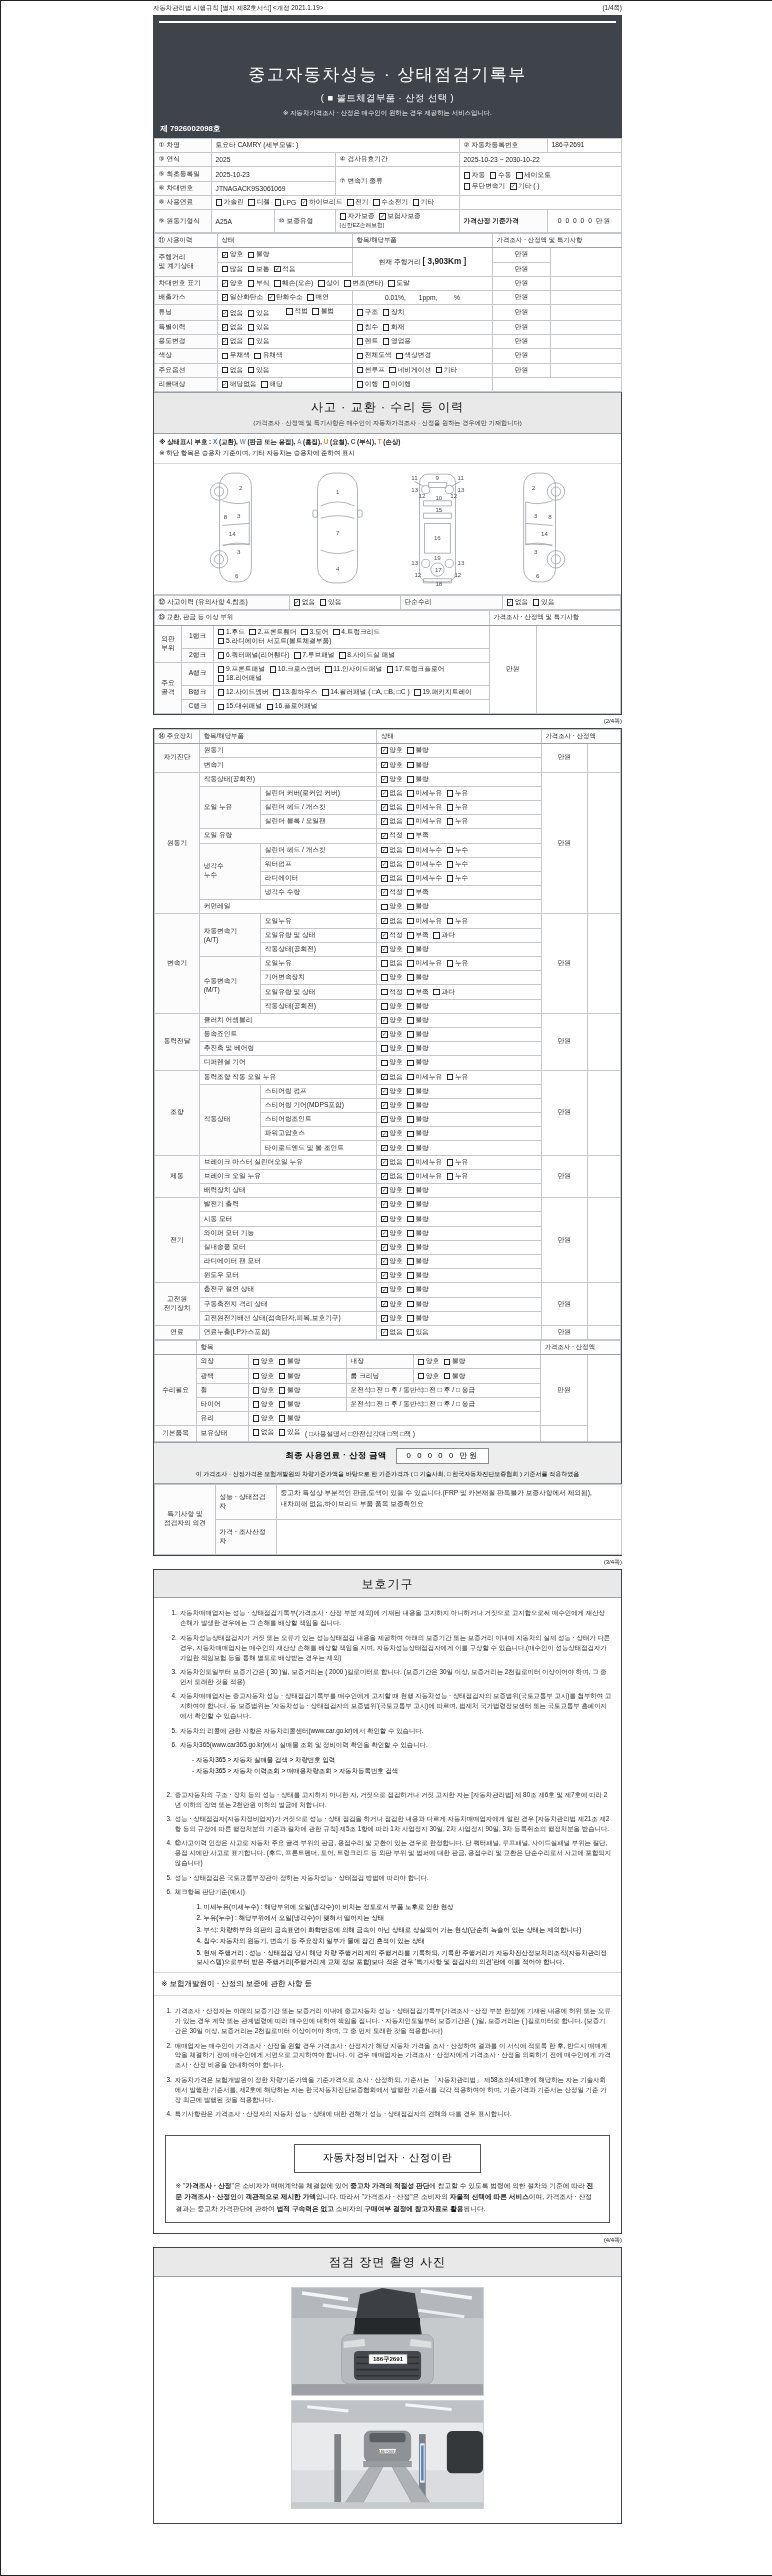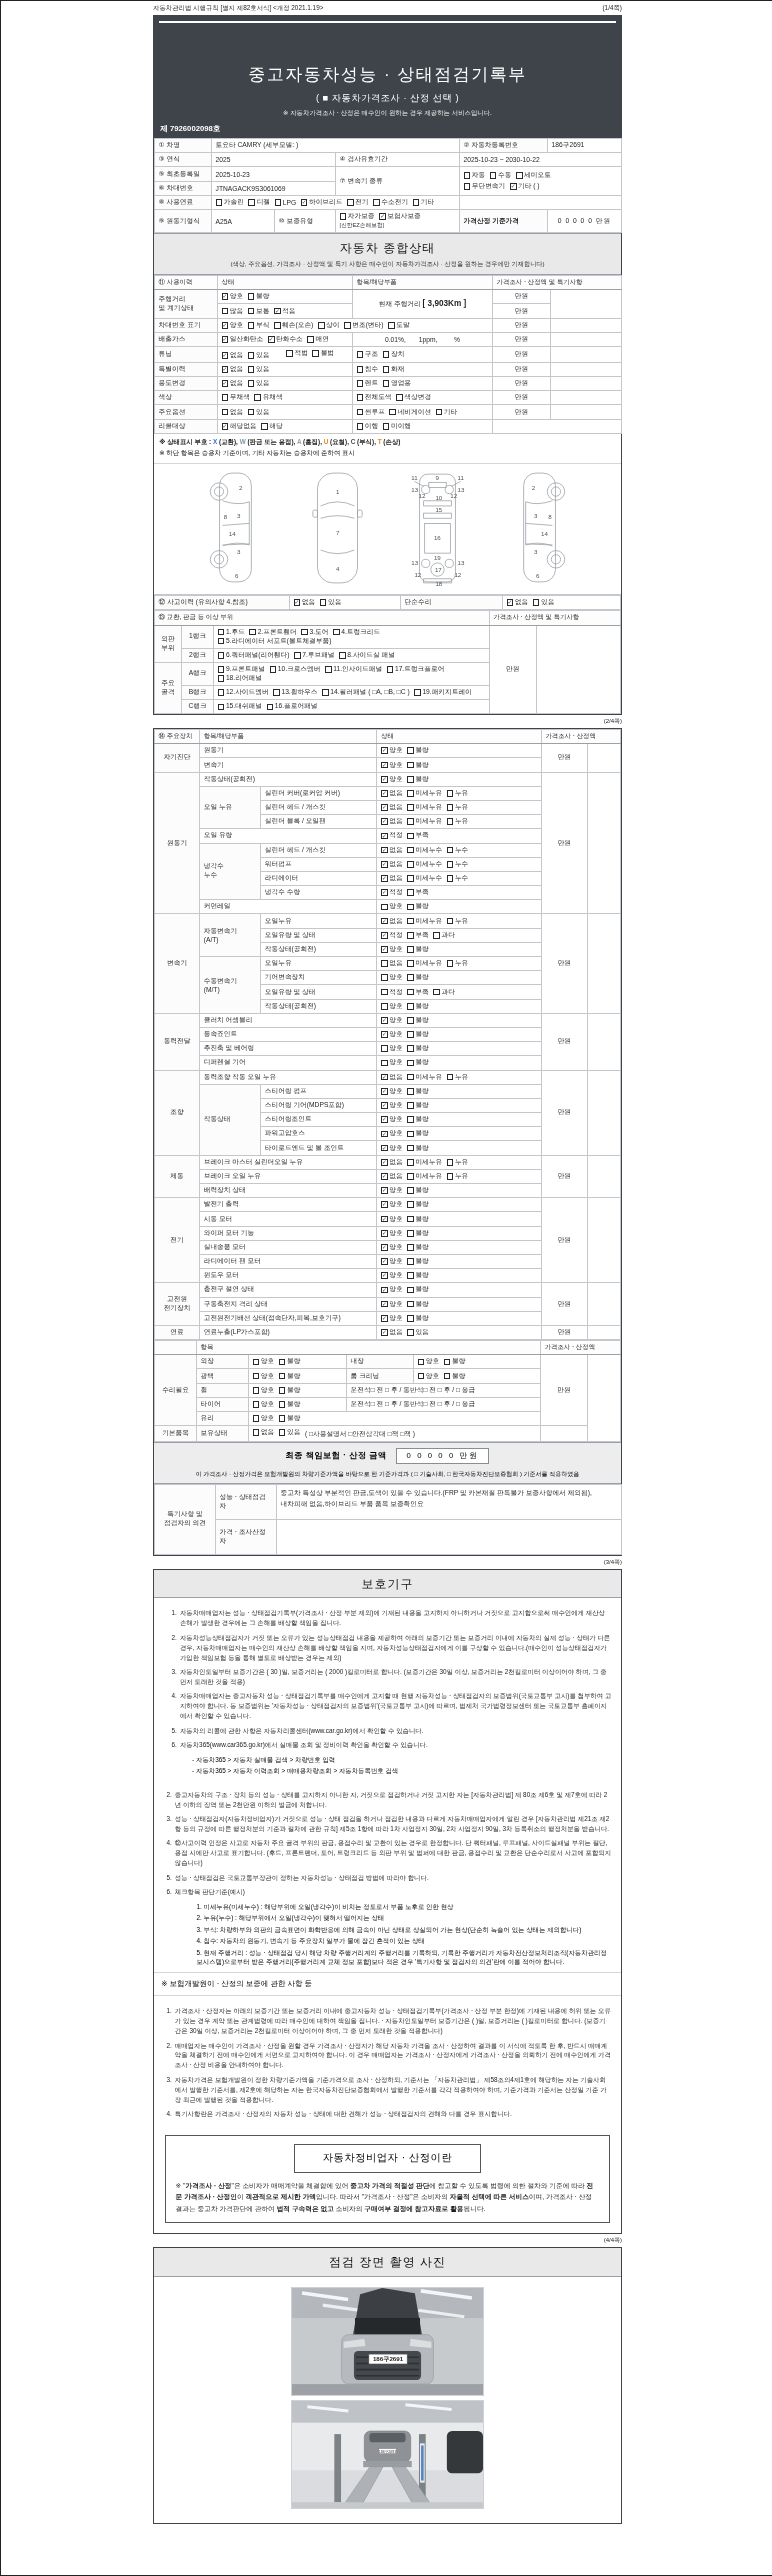--- a/index.html
+++ b/index.html
@@ -69,21 +69,21 @@
 
     <div class="topline">
       <span>자동차관리법 시행규칙 [별지 제82호서식] &lt;개정 2021.1.19&gt;</span>
       <span>(1/4쪽)</span>
     </div>
 
     <div class="pageblock">
       <div class="titleblock">
         <div class="whitebar"></div>
         <div class="t1">중고자동차성능 · 상태점검기록부</div>
-        <div class="t2">( ■ 자동차가격조사 · 산정 선택 )</div>
+        <div class="t2">( ■ 볼트체결부품 · 산정 선택 )</div>
         <div class="t3">※ 자동차가격조사 · 산정은 매수인이 원하는 경우 제공하는 서비스입니다.</div>
         <div class="docno">제 7926002098호</div>
       </div>
 
 
       <table>
         <colgroup>
             <col style="width:57px">
             <col style="width:63px">
             <col style="width:61px">
@@ -186,24 +186,20 @@
                       <span class="cb">✓</span>
                       <span class="olbl">보험사보증</span>
                     </span>
                   </span></span><span style="font-size:5.7px;color:#333">[신한EZ손해보험]</span></td>
           <td class="lab" style="font-weight:bold">가격산정 기준가격</td>
           <td class="center" style="letter-spacing:1px">0 0 0 0 0 만원</td>
         </tr>
       </tbody>
         </table>
 
-      <div class="sechdr bt">
-        <div class="sh1">자동차 종합상태</div>
-        <div class="sh2">(색상, 주요옵션, 가격조사 · 산정액 및 특기 사항은 매수인이 자동차가격조사 · 산정을 원하는 경우에만 기재합니다)</div>
-      </div>
 
       <table>
         <colgroup>
             <col style="width:63px">
             <col style="width:135px">
             <col style="width:140px">
             <col style="width:58px">
             <col style="width:71px">
           </colgroup>
         <tbody>
@@ -458,20 +454,24 @@
                   <span class="opt">
                     <span class="cb"></span>
                     <span class="olbl">미이행</span>
                   </span>
                 </span></td>
               <td colspan="2"></td>
             </tr>
           </tbody>
       </table>
 
+      <div class="sechdr bt">
+        <div class="sh1">사고 · 교환 · 수리 등 이력</div>
+        <div class="sh2">(가격조사 · 산정액 및 특기사항은 매수인이 자동차가격조사 · 산정을 원하는 경우에만 기재합니다)</div>
+      </div>
 
       <div class="legend">
         <div id="legend-line"><span style="color: rgb(28, 28, 28); font-weight: bold;">※ 상태표시 부호 : </span><span style="color: rgb(58, 111, 216); font-weight: bold;">X</span><span style="color: rgb(28, 28, 28); font-weight: bold;"> (교환), </span><span style="color: rgb(125, 150, 168); font-weight: bold;">W</span><span style="color: rgb(28, 28, 28); font-weight: bold;"> (판금 또는 용접), </span><span style="color: rgb(154, 160, 166); font-weight: bold;">A</span><span style="color: rgb(28, 28, 28); font-weight: bold;"> (흠집), </span><span style="color: rgb(224, 134, 46); font-weight: bold;">U</span><span style="color: rgb(28, 28, 28); font-weight: bold;"> (요철), </span><span style="color: rgb(74, 74, 74); font-weight: bold;">C</span><span style="color: rgb(28, 28, 28); font-weight: bold;"> (부식), </span><span style="color: rgb(224, 134, 46); font-weight: bold;">T</span><span style="color: rgb(28, 28, 28); font-weight: bold;"> (손상)</span></div>
         <div>※ 하단 항목은 승용차 기준이며, 기타 자동차는 승용차에 준하여 표시</div>
       </div>
 
       <div class="diagwrap">
 
         <svg class="diag" width="77" height="118" viewBox="0 0 150 230">
           <rect x="40" y="8" width="62" height="212" rx="24"></rect>
@@ -1468,21 +1468,21 @@
                     <span class="cb"></span>
                     <span class="olbl">있음</span>
                   </span>
                 </span><span>( □사용설명서 □안전삼각대 □잭 □잭 )</span></td>
               <td></td>
             </tr>
           </tbody>
       </table>
 
       <div class="finalrow">
-        <span class="finallabel">최종 책임보험 · 산정 금액</span>
+        <span class="finallabel">최종 사용연료 · 산정 금액</span>
         <span class="finalamount">0 0 0 0 0 만원</span>
       </div>
       <div class="finalnote">이 가격조사 · 산정가격은 보험개발원의 차량기준가액을 바탕으로 한 기준가격과 ( □ 기술사회, □ 한국자동차진단보증협회 ) 기준서를 적용하였음</div>
 
       <table>
         <colgroup>
             <col style="width:61px">
             <col style="width:61px">
             <col style="width:345px">
           </colgroup>

